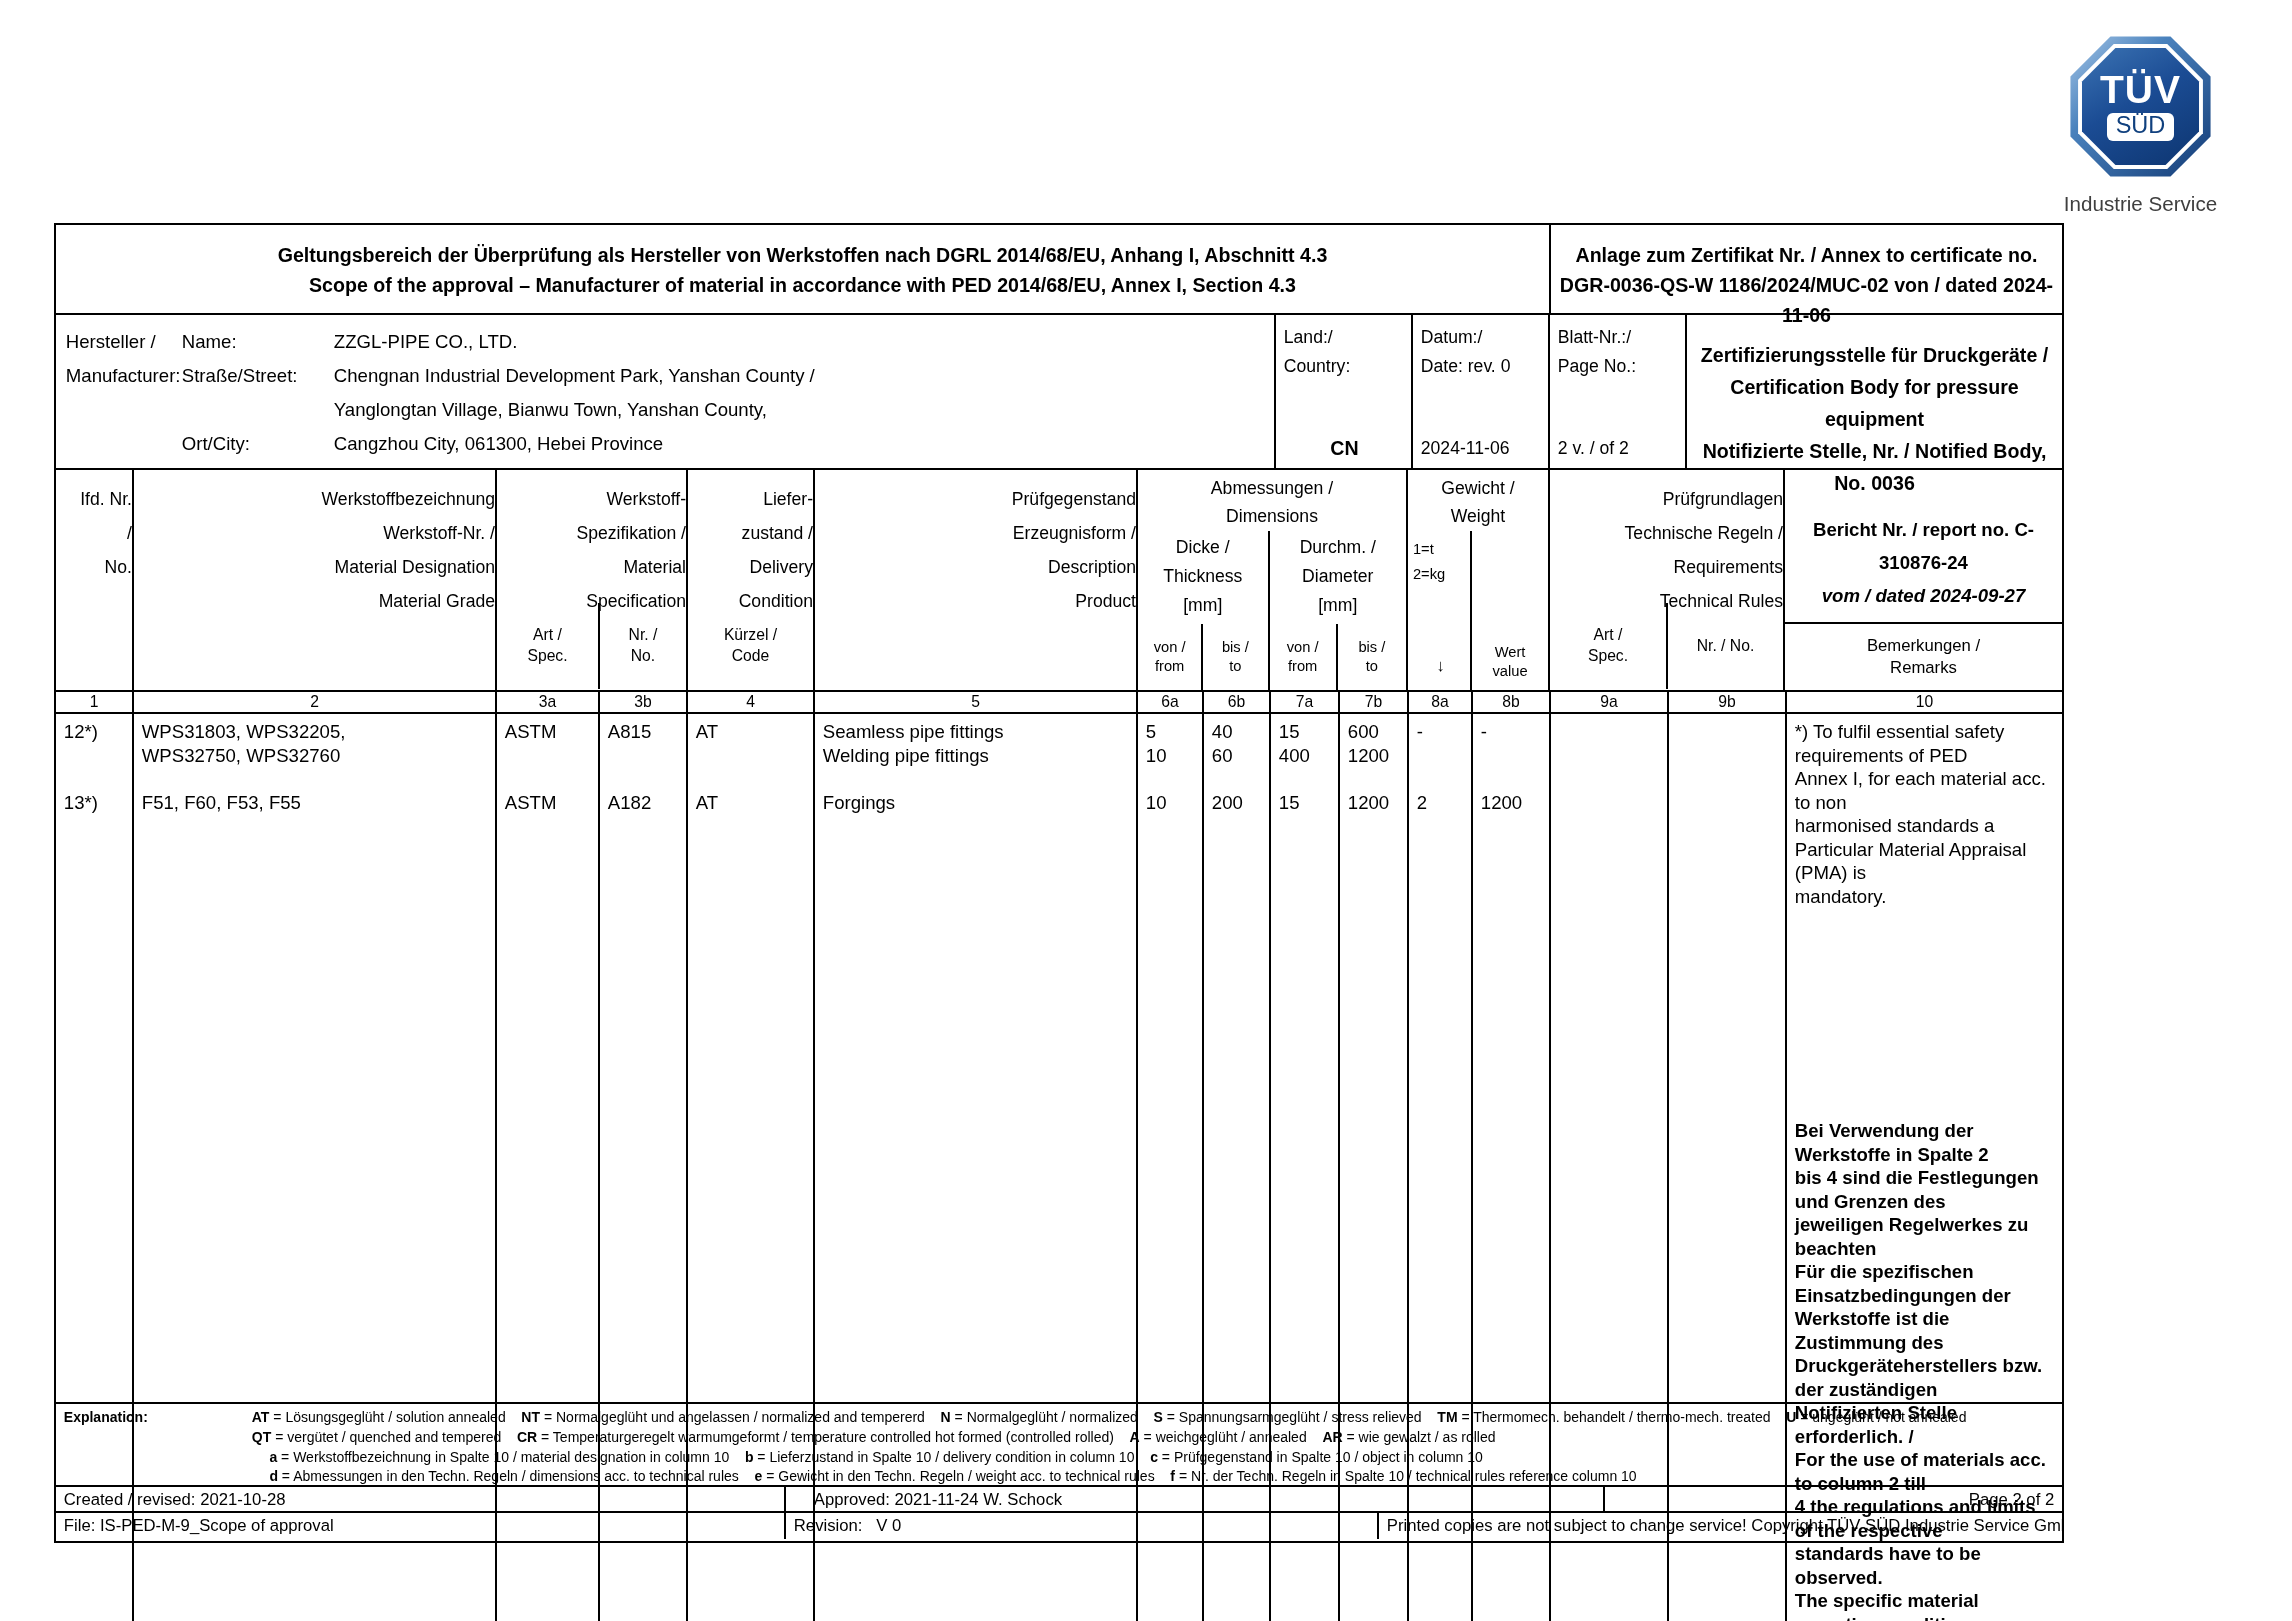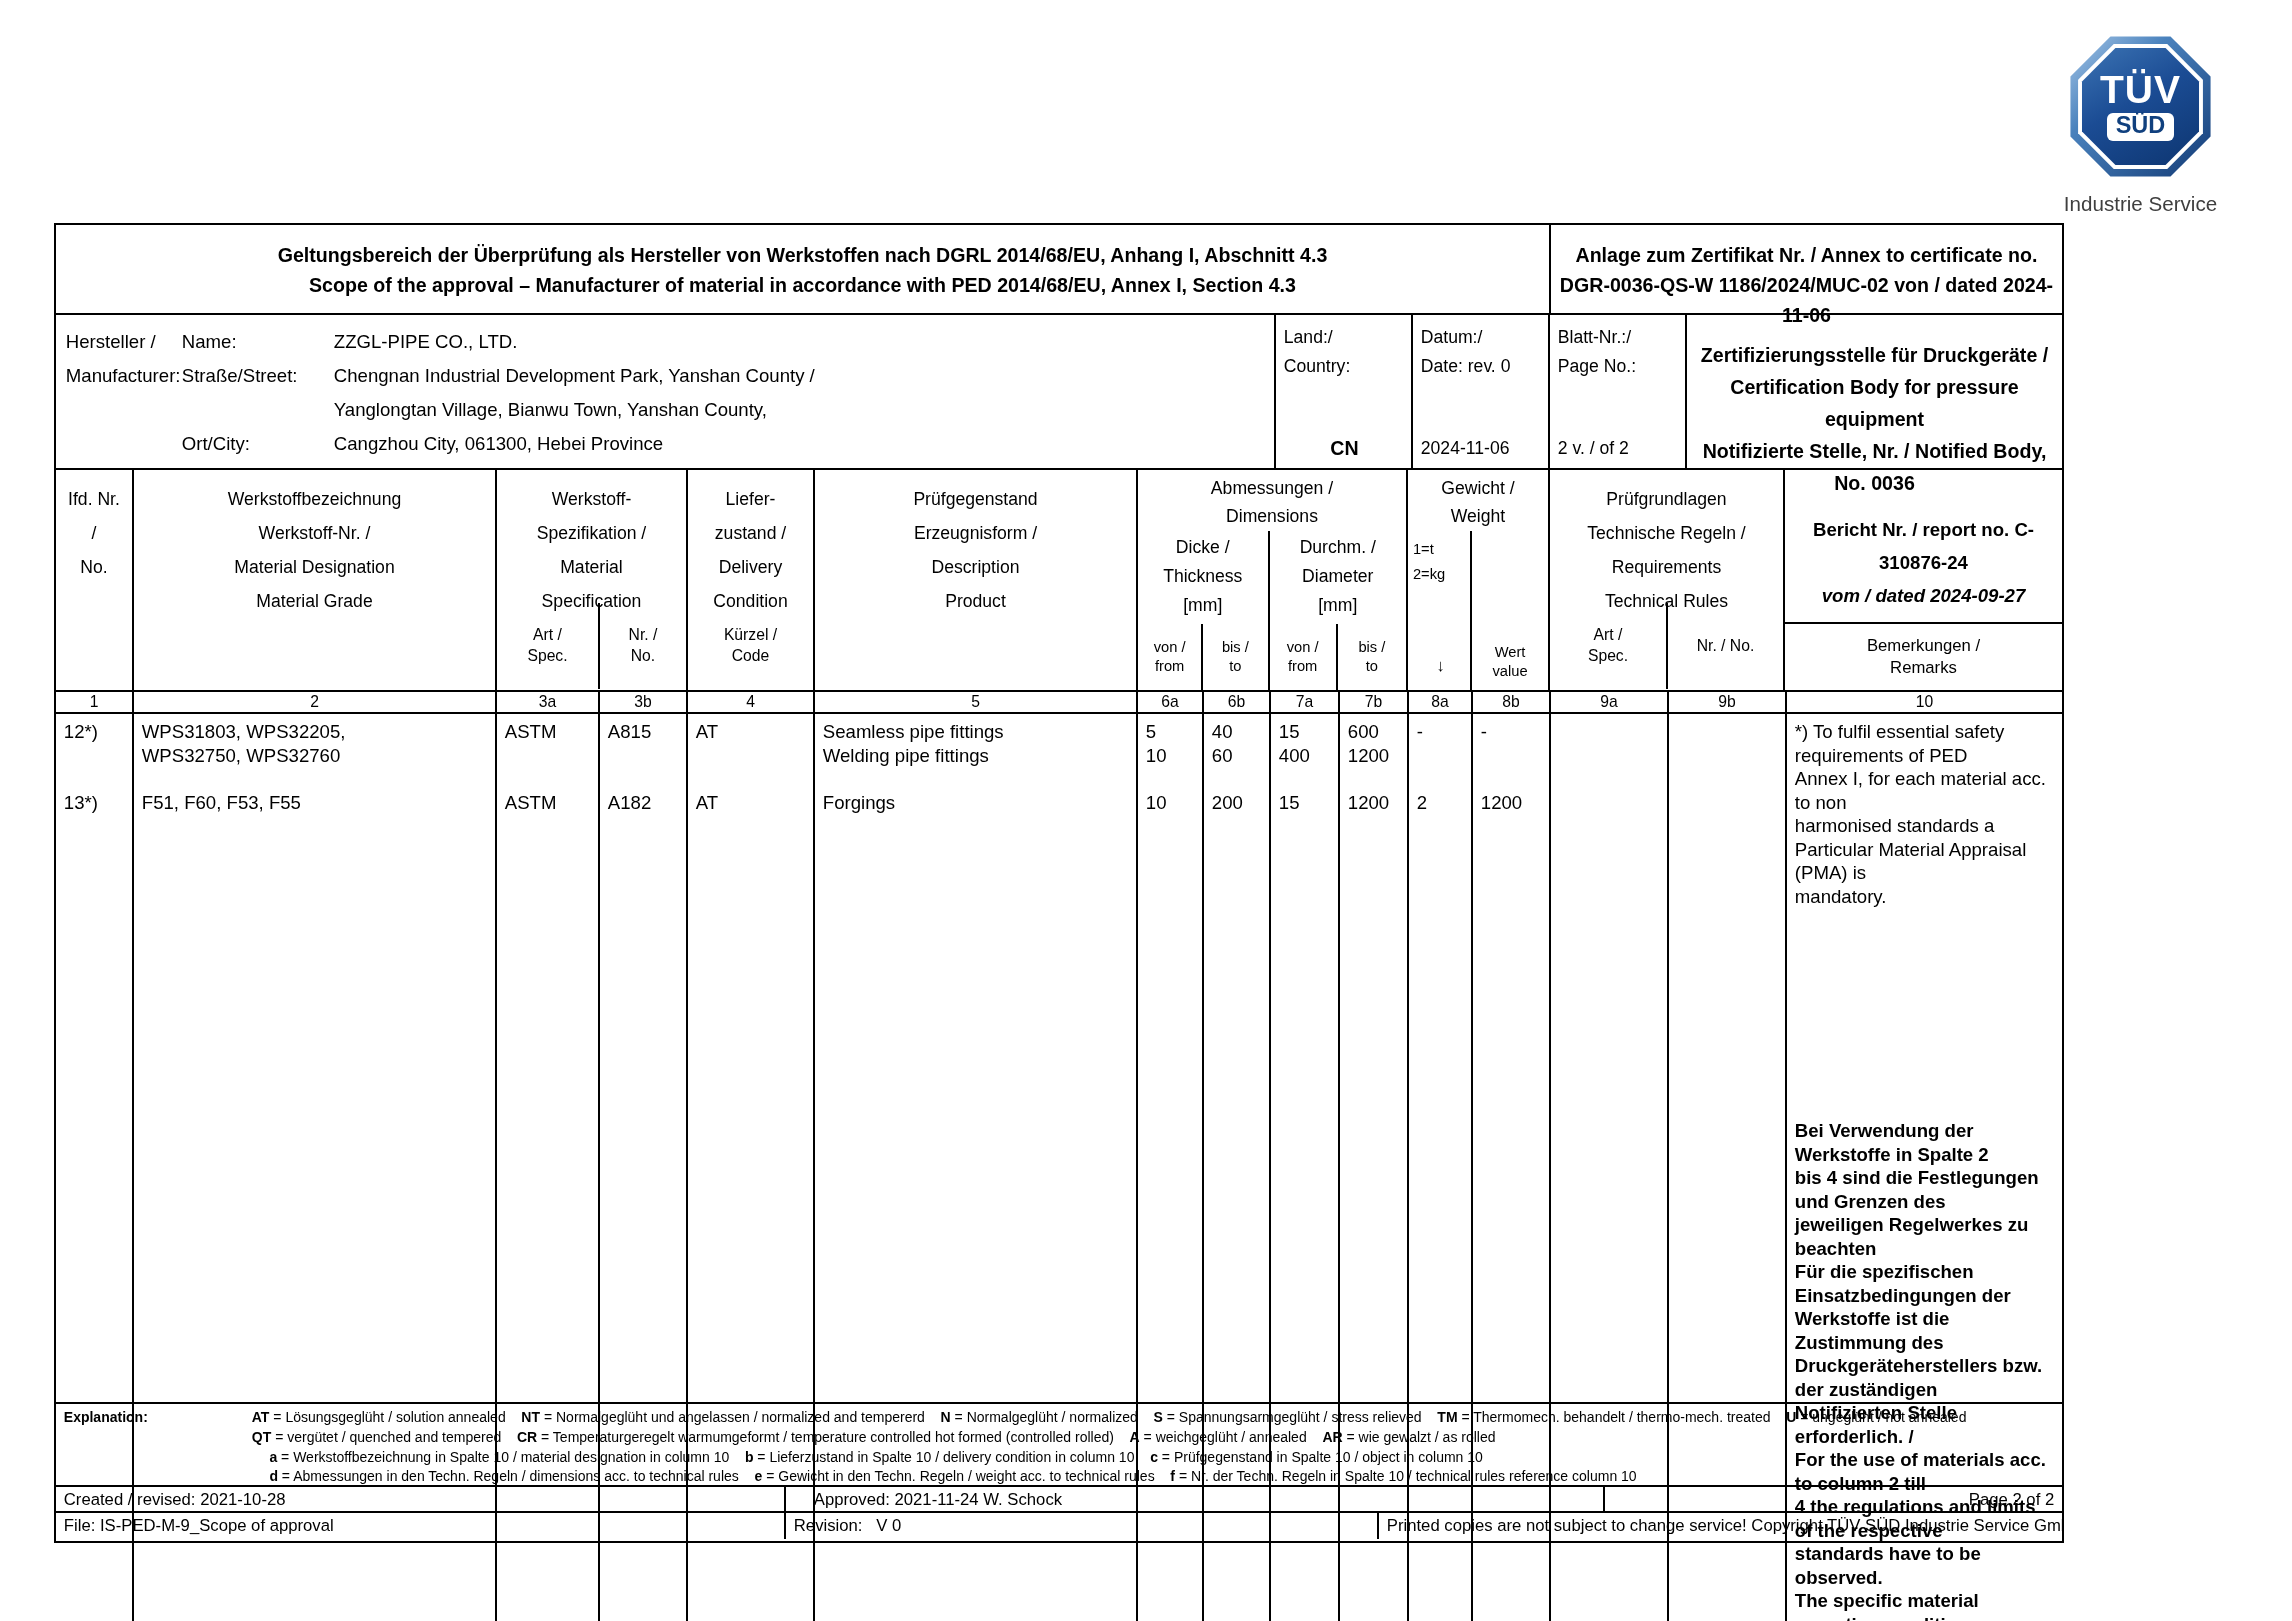--- a/index.html
+++ b/index.html
@@ -7,21 +7,21 @@
   body { font-family:"Liberation Sans", sans-serif; color:#000; }
   .page { position:relative; width:2293px; height:1621px; background:#fff; overflow:hidden; }
 
   
   .logo-wrap { position:absolute; top:35px; left:2062px; width:157px; display:flex; flex-direction:column; align-items:center; }
   .oct { clip-path:polygon(29% 1%,71% 1%,99% 29%,99% 71%,71% 99%,29% 99%,1% 71%,1% 29%); }
   .oct-outer { position:relative; width:143px; height:143px; background:linear-gradient(135deg,#a8c8e8 0%,#4a82bd 35%,#123a75 100%); }
   .oct-ring { position:absolute; inset:7.8px; background:#ffffff; }
   .oct-core { position:absolute; inset:11.8px; background:linear-gradient(150deg,#3c74b4 0%,#1b4c94 45%,#0d3570 100%); display:flex; flex-direction:column; align-items:center; }
   .logo-tuv { margin-top:21.6px; font-size:39px; font-weight:bold; color:#fff; letter-spacing:1px; }
-  .logo-sued { margin-top:1px; background:#fff; color:#10407e; font-size:23.5px; font-weight:bold; padding:0 8.8px 2px 8.8px; border-radius:5.9px; line-height:25.5px; }
+  .logo-sued { margin-top:1px; background:#fff; color:#10407e; font-size:23.5px; font-weight:normal; padding:0 8.8px 2px 8.8px; border-radius:5.9px; line-height:25.5px; }
   .logo-sub { margin-top:13.7px; font-size:20.6px; color:#3f3f3f; white-space:nowrap; }
 
   
   .doc { position:absolute; left:54px; top:223px; width:2010px; height:1320px; border:2.9px solid #000; background:#fff; }
   .row { width:100%; }
 
   
   .title-row { height:90px; border-bottom:2px solid #000; display:flex; }
   .title-left { width:1495px; border-right:2px solid #000; text-align:center; padding-top:14.7px; font-size:19.6px; font-weight:bold; line-height:30px; }
   .title-right { flex:1; text-align:center; padding-top:14.7px; font-size:19.6px; font-weight:bold; line-height:30px; }
@@ -35,21 +35,21 @@
   .ln { line-height:34px; min-height:34px; white-space:nowrap; }
   .mfg-small { width:137px; border-right:2px solid #000; display:flex; flex-direction:column; padding:7.8px 5.9px 7.8px 7.8px; font-size:17.6px; }
   .mfg-small .lbl { line-height:29px; white-space:nowrap; }
   .mfg-small .val { margin-top:auto; line-height:23.5px; }
   .val-center { text-align:center; font-weight:bold; font-size:19.6px; }
   .mfg-cert { flex:1; text-align:center; font-weight:bold; font-size:19.6px; line-height:32px; padding-top:23.5px; }
 
   
   .head-row { height:222px; border-bottom:2.9px solid #000; display:flex; font-size:17.6px; }
   .hg { border-right:2px solid #000; display:flex; flex-direction:column; flex-shrink:0; }
-  .hg-label { text-align:center; padding-top:11.8px; line-height:34px; white-space:pre-line; }
+  .hg-label { text-align:right; padding-top:11.8px; line-height:34px; white-space:pre-line; }
   .hg-top136 { height:133px; }
   .hg-sub { height:86px; display:flex; }
   .hg-subcell { display:flex; align-items:center; justify-content:center; text-align:center; font-size:15.7px; line-height:20.6px; white-space:pre-line; }
   .w80{width:78px;} .w370{width:363px;} .w195{width:191px;} .w130{width:127px;} .w330{width:323px;}
   .w275{width:270px;} .w145{width:142px;} .w240{width:235px;} .wfill{flex:1; border-right:none;}
   .br { border-right:2px solid #000; }
   .dims-top { height:61px; text-align:center; padding-top:3.9px; line-height:28px; white-space:pre-line; }
   .dims-mid { height:93px; display:flex; }
   .dims-mid > div { text-align:center; line-height:29px; padding-top:2px; white-space:pre-line; }
   .dims-bot { flex:1; display:flex; }

